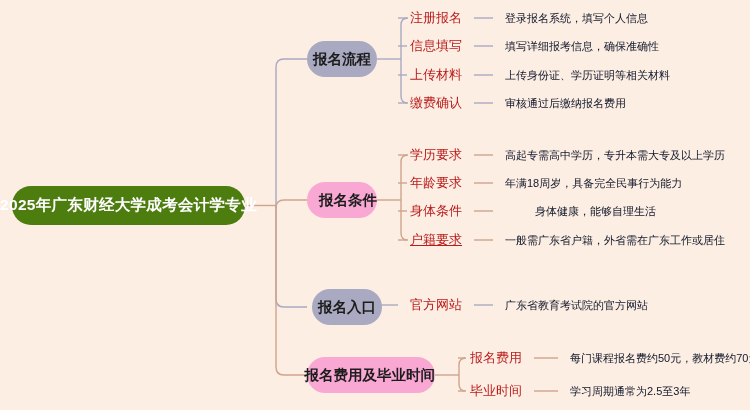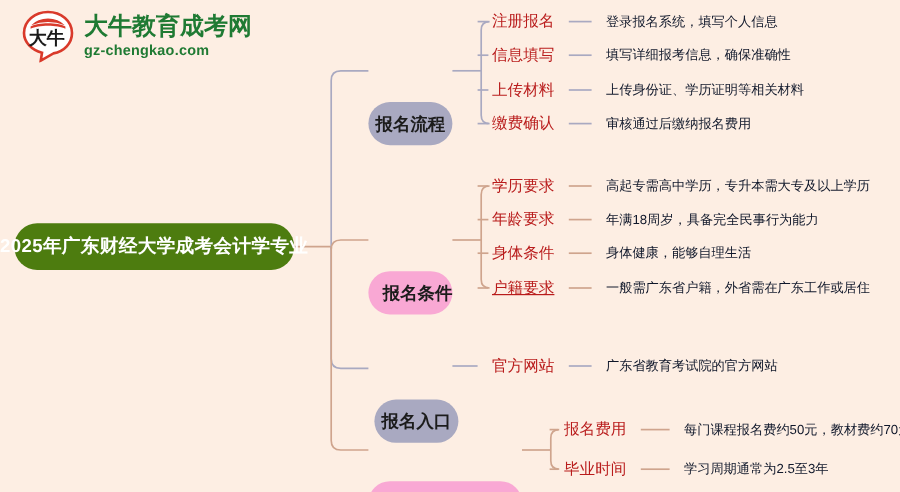--- a/index.html
+++ b/index.html
@@ -86,21 +86,20 @@
   .branch {
     position: absolute;
     display: flex;
     align-items: center;
     justify-content: center;
     border-radius: 19px;
     color: #1c1c1c;
     font-size: 14.5px;
     font-weight: bold;
     white-space: nowrap;
-    margin-top: 44px;
   }
   .branch.purple { background: #a9a9c1; }
   .branch.tan    { background: #f9a8d4; justify-content: flex-end; }
 
   
   .sub-label {
     position: absolute;
     font-size: 13px;
     color: #b91c1c;
     white-space: nowrap;
@@ -149,34 +148,20 @@
       <path d="M 474 305 H 493" fill="none" stroke="#a9a9c1" stroke-width="1.4"></path>
       <path d="M 276 205.5 V 367 Q 276 375 284 375 H 307" fill="none" stroke="#cfa48d" stroke-width="1.4"></path>
       <path d="M 435 375 H 459" fill="none" stroke="#cfa48d" stroke-width="1.4"></path>
       <path d="M 466 358 Q 459 358 459 365 V 384 Q 459 391 466 391" fill="none" stroke="#cfa48d" stroke-width="1.4"></path>
       <path d="M 465 358 H 458" fill="none" stroke="#cfa48d" stroke-width="1.4"></path>
       <path d="M 534 358 H 558" fill="none" stroke="#cfa48d" stroke-width="1.4"></path>
       <path d="M 465 391 H 458" fill="none" stroke="#cfa48d" stroke-width="1.4"></path>
       <path d="M 534 391 H 558" fill="none" stroke="#cfa48d" stroke-width="1.4"></path>
     </svg>
 
-  <div class="logo-wrap">
-    <div class="logo-mark">
-      <svg width="44" height="44" viewBox="0 0 44 44">
-        <path d="M22 2 C33 2 42 9.5 42 19.5 C42 28 35.5 35 26.5 36.5 L16 42.5 L17 36 C8.5 33.7 2 27.3 2 19.5 C2 9.5 11 2 22 2 Z" fill="#ffffff" stroke="#d93a2b" stroke-width="2.2"></path>
-        <path d="M8 13 A17.5 14 0 0 1 36 13 L36 13 A40 40 0 0 0 8 13 Z" fill="#d93a2b"></path>
-        <path d="M7.5 14 C14 10.5 30 10.5 36.5 14 L36.5 16 C30 12.6 14 12.6 7.5 16 Z" fill="#d93a2b"></path>
-        <text x="21" y="29" text-anchor="middle" font-size="15" font-weight="bold" font-family="'DejaVu Sans', sans-serif" fill="#1a1a1a">大牛</text>
-      </svg>
-    </div>
-    <div class="logo-text">
-      <div class="logo-cn">大牛教育成考网</div>
-      <div class="logo-url">gz-chengkao.com</div>
-    </div>
-  </div>
 
   <div class="root-node">
     <span>2025年广东财经大学成考会计学专业</span>
   </div>
 
   <div id="nodes">
       <div class="branch purple" style="left: 307px; top: 41px; width: 70px; height: 36px;">
         <span>报名流程</span>
       </div>
       <div class="sub-label" style="left: 410px; top: 18px;">注册报名</div>
@@ -188,21 +173,21 @@
       <div class="sub-label" style="left: 410px; top: 103px; text-align: right;">缴费确认</div>
       <div class="detail-label" style="left: 505px; top: 103px;">审核通过后缴纳报名费用</div>
       <div class="branch tan" style="left: 307px; top: 182px; width: 70px; height: 36px;">
         <span>报名条件</span>
       </div>
       <div class="sub-label" style="left: 410px; top: 155px;">学历要求</div>
       <div class="detail-label" style="left: 505px; top: 155px;">高起专需高中学历，专升本需大专及以上学历</div>
       <div class="sub-label" style="left: 410px; top: 183px;">年龄要求</div>
       <div class="detail-label" style="left: 505px; top: 183px;">年满18周岁，具备完全民事行为能力</div>
       <div class="sub-label" style="left: 410px; top: 211px;">身体条件</div>
-      <div class="detail-label" style="left: 505px; top: 211px; text-align: center;">身体健康，能够自理生活</div>
+      <div class="detail-label" style="left: 535px; top: 211px; text-align: center;">身体健康，能够自理生活</div>
       <div class="sub-label" style="left: 410px; top: 240px; text-decoration: underline;">户籍要求</div>
       <div class="detail-label" style="left: 505px; top: 240px;">一般需广东省户籍，外省需在广东工作或居住</div>
       <div class="branch purple" style="left: 312px; top: 289px; width: 70px; height: 36px;">
         <span>报名入口</span>
       </div>
       <div class="sub-label" style="left: 410px; top: 305px;">官方网站</div>
       <div class="detail-label" style="left: 505px; top: 305px;">广东省教育考试院的官方网站</div>
       <div class="branch tan" style="left: 307px; top: 357px; width: 128px; height: 36px;">
         <span>报名费用及毕业时间</span>
       </div>

